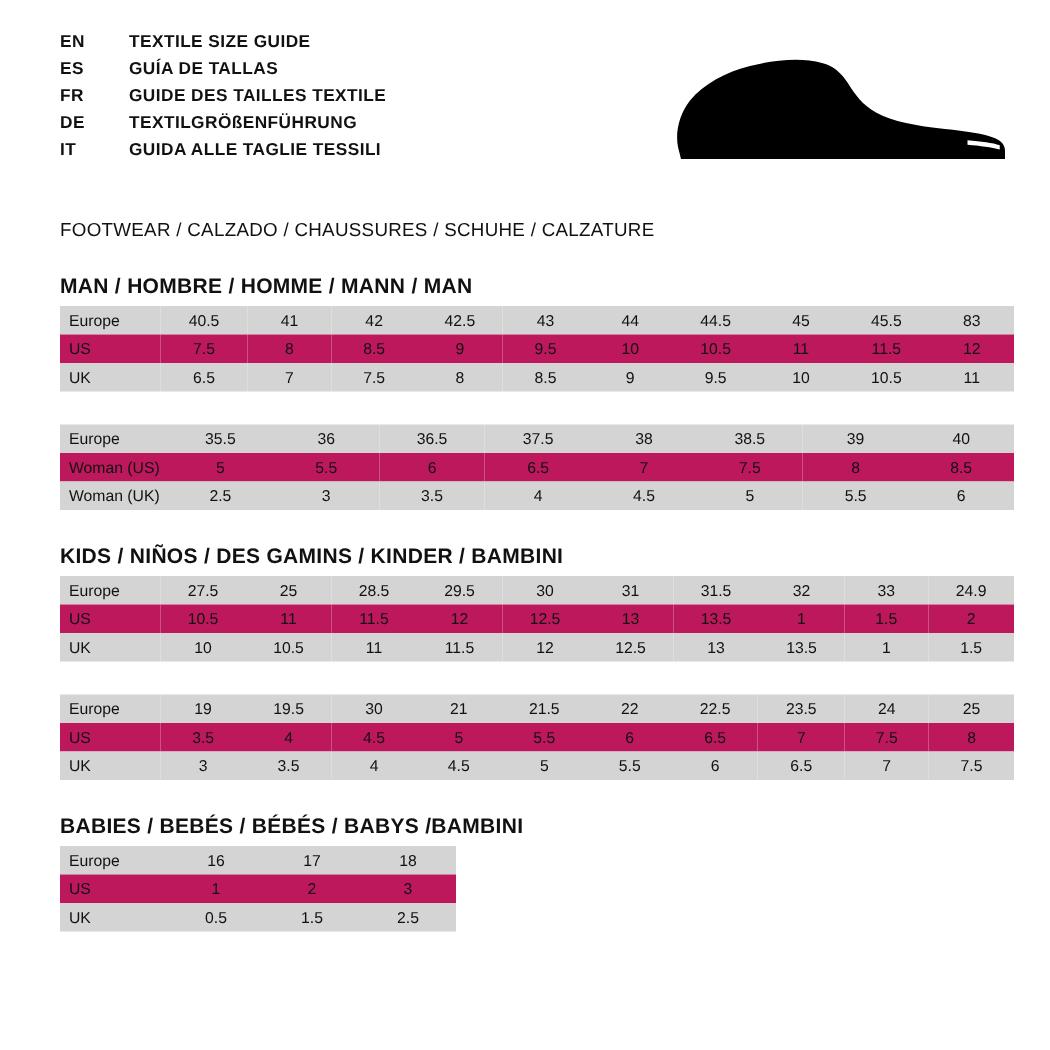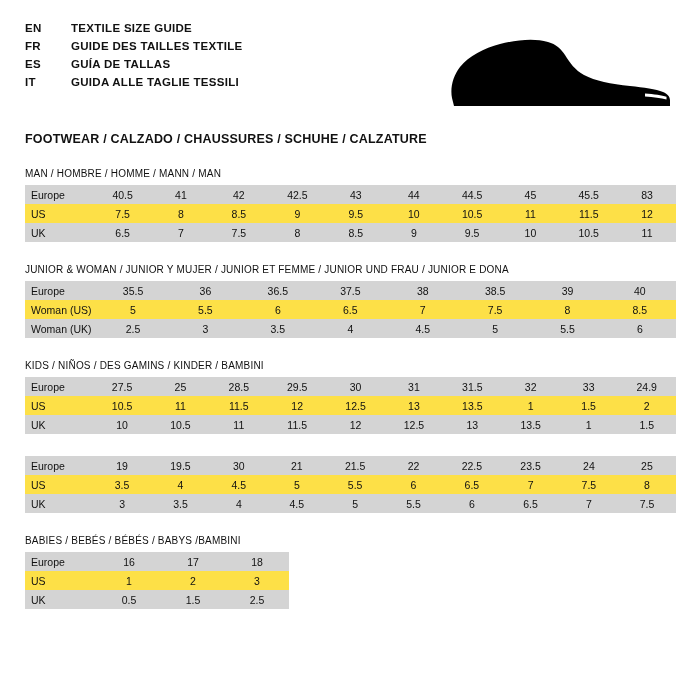--- a/index.html
+++ b/index.html
@@ -12,21 +12,21 @@
     background: #ffffff;
     font-family: "Liberation Sans", sans-serif;
     color: #111111;
     overflow: hidden;
   }
   .page {
     position: relative;
     width: 700px;
     height: 496px;
     box-sizing: border-box;
-    padding: 22px 24px 0 25px;
+    padding: 22px 24px 0 40px;
     border-radius: 28px;
   }
 
   
   .header {
     position: relative;
     height: 110px;
   }
   .lang-list {
     display: table;
@@ -54,32 +54,33 @@
 
   .shoe-wrap {
     position: absolute;
     top: 14px;
     right: 2px;
     width: 230px;
     height: 78px;
   }
 
   .footwear-line {
+    margin-top: 14px;
     font-size: 12.5px;
-    font-weight: bold;
+    font-weight: normal;
     letter-spacing: 0.2px;
   }
 
   
   .section {
     margin-top: 22px;
   }
   .section-title {
-    font-size: 10px;
-    font-weight: normal;
+    font-size: 14px;
+    font-weight: bold;
     letter-spacing: 0.2px;
     margin-bottom: 6px;
   }
   table.size-table {
     border-collapse: collapse;
     table-layout: fixed;
     font-size: 10.5px;
   }
   table.size-table td {
     height: 19px;
@@ -90,43 +91,47 @@
     white-space: nowrap;
   }
   table.size-table td.rowlabel {
     text-align: left;
     padding-left: 6px;
   }
   tr.shaded td {
     background: #d4d4d4;
   }
   tr.plain td {
-    background: #fde047;
+    background: #be185d;
   }
 
   
 </style>
 </head>
 <body>
 
 <div class="page">
 
   <div class="header">
     <div class="lang-list">
         <div class="lang-row">
           <div class="lang-code">EN</div>
           <div class="lang-title">TEXTILE SIZE GUIDE</div>
         </div>
         <div class="lang-row">
+          <div class="lang-code">ES</div>
+          <div class="lang-title">GUÍA DE TALLAS</div>
+        </div>
+        <div class="lang-row">
           <div class="lang-code">FR</div>
           <div class="lang-title">GUIDE DES TAILLES TEXTILE</div>
         </div>
         <div class="lang-row">
-          <div class="lang-code">ES</div>
-          <div class="lang-title">GUÍA DE TALLAS</div>
+          <div class="lang-code">DE</div>
+          <div class="lang-title">TEXTILGRÖßENFÜHRUNG</div>
         </div>
         <div class="lang-row">
           <div class="lang-code">IT</div>
           <div class="lang-title">GUIDA ALLE TAGLIE TESSILI</div>
         </div>
       </div>
     <div class="shoe-wrap">
       <svg viewBox="0 0 230 78" width="230" height="78" aria-hidden="true">
         <path fill="#000000" d="M8 62 C6 52 9 40 16 31 C25 20 40 12 56 8 C72 4 90 2 104 6
           C112 8 117 13 121 19 C126 27 131 34 140 39 C151 45 167 48 186 50
@@ -195,21 +200,20 @@
               <td>9</td>
               <td>9.5</td>
               <td>10</td>
               <td>10.5</td>
               <td>11</td>
             </tr>
           </tbody>
         </table>
       </div>
       <div class="section">
-        <div class="section-title">JUNIOR &amp; WOMAN / JUNIOR Y MUJER / JUNIOR ET FEMME / JUNIOR UND FRAU / JUNIOR E DONA</div>
         <table class="size-table">
           <colgroup>
             <col style="width: 72px;">
             <col style="width: 75px;">
             <col style="width: 75px;">
             <col style="width: 75px;">
             <col style="width: 75px;">
             <col style="width: 75px;">
             <col style="width: 75px;">
             <col style="width: 75px;">

